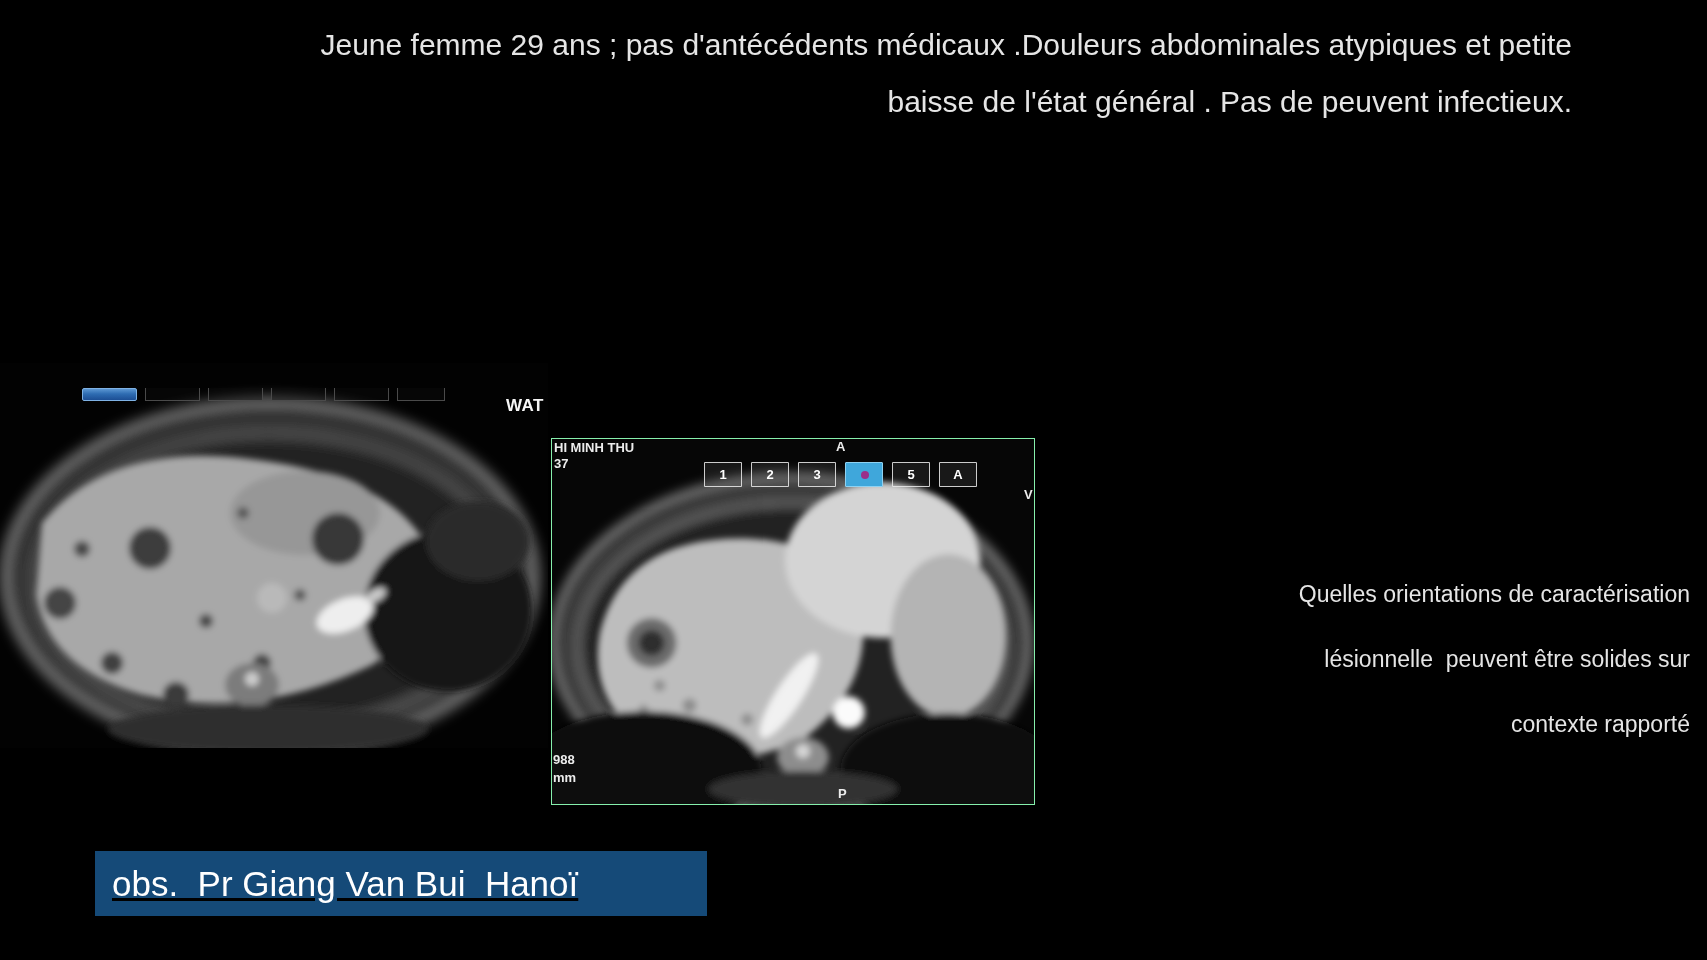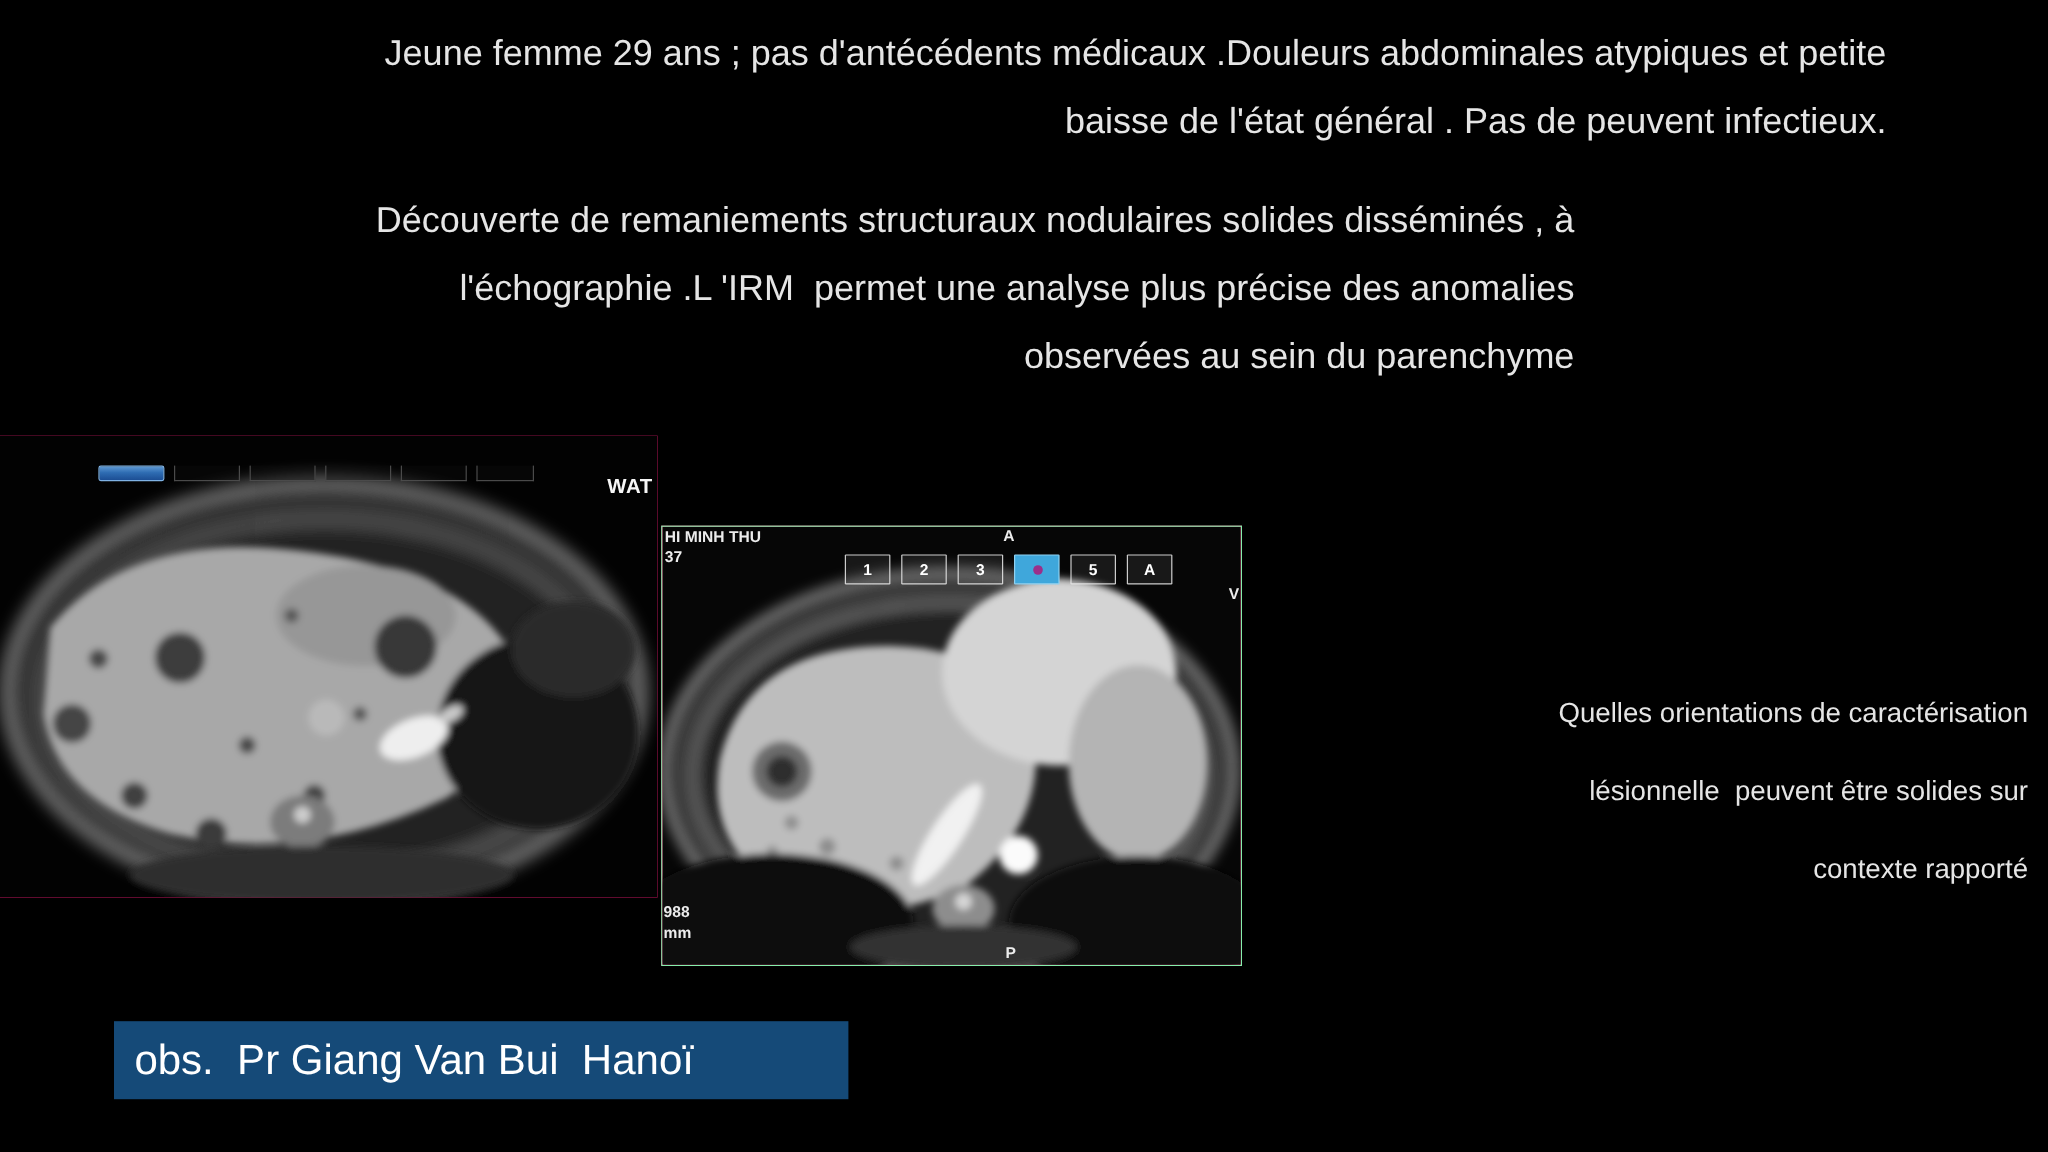--- a/index.html
+++ b/index.html
@@ -4,21 +4,21 @@
 <style>
   html,body{margin:0;padding:0;background:#000;}
   .slide{position:relative;width:1707px;height:960px;background:#000;overflow:hidden;
          font-family:"Liberation Sans",sans-serif;}
   .para{position:absolute;color:#e5e5e5;text-align:right;}
   .para .line{white-space:pre-wrap;}
   .case{left:92px;top:16px;width:1480px;font-size:30px;line-height:57px;}
   .findings{left:92px;top:155px;width:1220px;font-size:30px;line-height:57px;}
   .question{left:1080px;top:562px;width:610px;font-size:23px;line-height:65px;}
 
-  figure.scan{position:absolute;margin:0;overflow:hidden;background:#be185d;}
+  figure.scan{position:absolute;margin:0;overflow:hidden;background:#ef4444;}
   figure.scan svg{display:block;width:100%;height:100%;}
   .scan-left{left:0;top:363px;width:548px;height:385px;}
   .scan-right{left:551px;top:438px;width:484px;height:367px;box-sizing:border-box;border:1px solid #86efac;}
 
   
   .thumbstrip{position:absolute;left:0;top:0;width:100%;height:44px;}
   .thumb{position:absolute;top:25px;height:13px;box-sizing:border-box;}
   .thumb.selected{left:82px;width:55px;background:linear-gradient(180deg,#5b96d2 0%,#2e6cb2 45%,#1c4e94 100%);
                   border:1px solid #7fb2e4;border-radius:2px;}
   .thumb.slot{border:1px solid #4a4a4a;border-top:none;background:rgba(12,12,12,.4);}
@@ -33,38 +33,33 @@
   .scale1{left:1px;top:313px;text-align:right;} .scale2{left:1px;top:331px;}
   .tabrow{position:absolute;left:0;top:23px;width:100%;height:26px;}
   .ntab{position:absolute;top:0;width:38px;height:25px;box-sizing:border-box;
         border:1px solid rgba(236,236,236,.85);background:rgba(110,110,110,.18);
         color:#fff;font-weight:bold;font-size:13px;text-align:center;line-height:23px;border-radius:1px;}
   .ntab.sel{background:#3fa7db;border-color:#8fd2f2;}
   .nt0{left:152px;} .nt1{left:199px;} .nt2{left:246px;} .nt3{left:293px;} .nt4{left:340px;} .nt5{left:387px;}
   .dot{position:absolute;left:15px;top:8px;width:8px;height:8px;border-radius:50%;background:#9b2f8a;}
 
   .credit{position:absolute;left:95px;top:851px;width:612px;height:65px;background:#154a78;
-          display:flex;align-items:center;}
+          display:flex;align-items:center;text-decoration:underline;}
   .credit span{color:#fff;font-size:35px;padding-left:17px;white-space:pre-wrap;}
 </style>
 </head>
 <body>
 
 <div class="slide">
 
   <div class="para case">
     <div class="line">Jeune femme 29 ans ; pas d'antécédents médicaux .Douleurs abdominales atypiques et petite</div>
     <div class="line">baisse de l'état général . Pas de peuvent infectieux.</div>
   </div>
 
-  <div class="para findings">
-    <div class="line">Découverte de remaniements structuraux nodulaires solides disséminés , à</div>
-    <div class="line">l'échographie .L 'IRM  permet une analyse plus précise des anomalies</div>
-    <div class="line">observées au sein du parenchyme</div>
-  </div>
 
   <figure class="scan scan-left">
     <svg viewBox="0 0 548 385" preserveAspectRatio="none">
       <defs>
         <filter id="blurL1" x="-20%" y="-20%" width="140%" height="140%">
             <feGaussianBlur stdDeviation="3"></feGaussianBlur>
           </filter>
         <filter id="blurL2" x="-20%" y="-20%" width="140%" height="140%">
             <feGaussianBlur stdDeviation="7"></feGaussianBlur>
           </filter>

